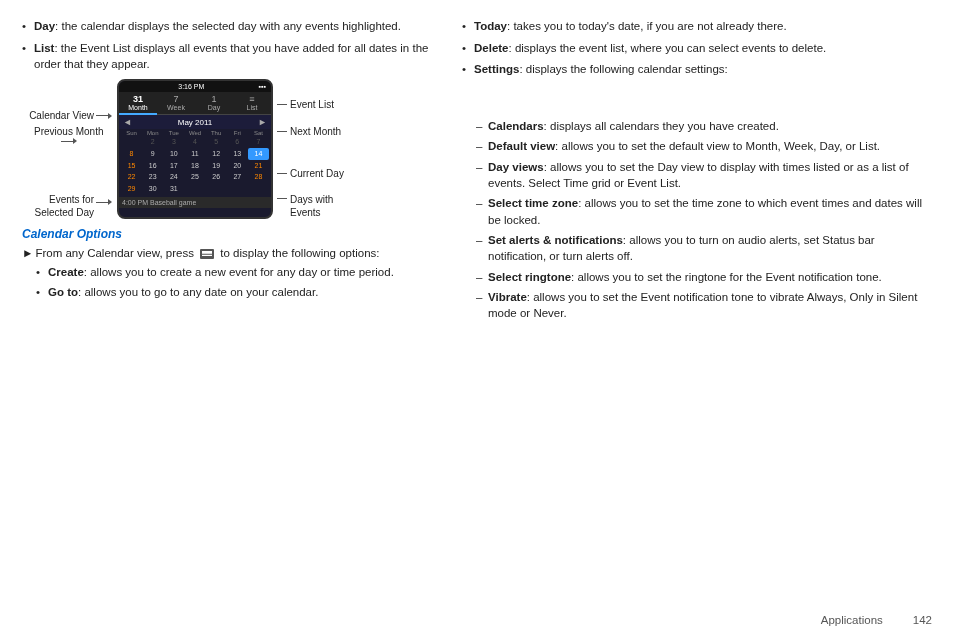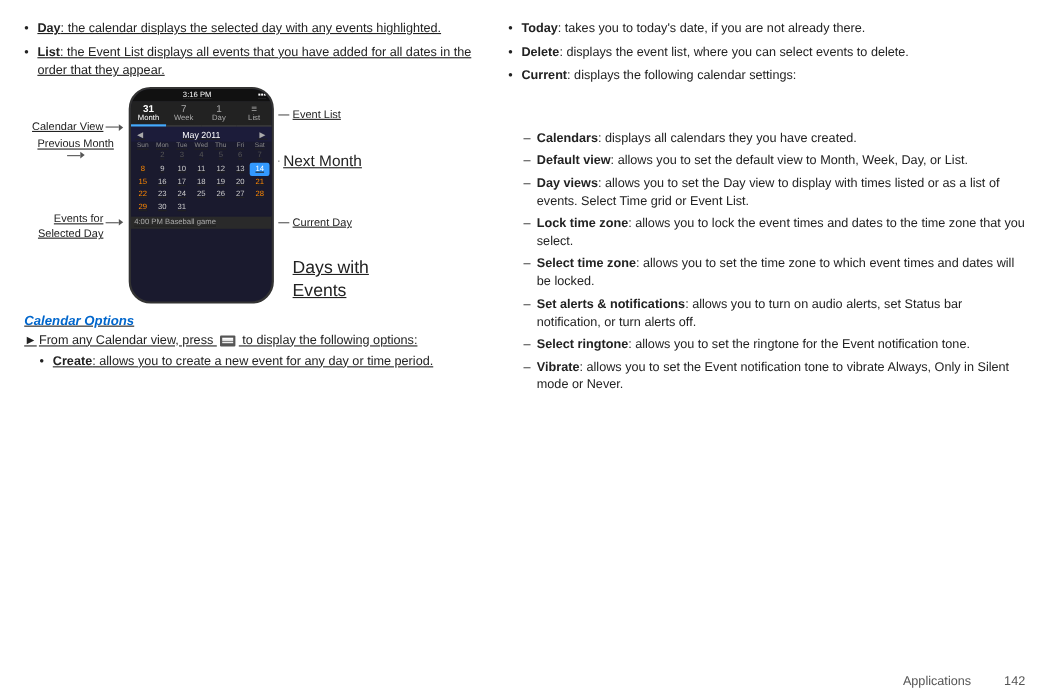--- a/index.html
+++ b/index.html
@@ -16,43 +16,42 @@
     .page {
       display: flex;
       flex-direction: row;
       padding: 18px 22px 14px 22px;
       gap: 20px;
       height: 100%;
     }
     .left-col {
       width: 420px;
       flex-shrink: 0;
-      text-decoration: underline;
     }
     .right-col {
       flex: 1;
     }
     .bullet-text {
       margin-bottom: 5px;
       line-height: 1.45;
       padding-left: 12px;
       position: relative;
     }
     .bullet-text::before {
       content: '•';
       position: absolute;
       left: 0;
       top: 0;
     }
     b { font-weight: bold; }
     .phone-mockup {
-      width: 132px;
+      width: 156px;
       flex-shrink: 0;
       background: #1a1a2e;
-      border-radius: 20px;
+      border-radius: 8px;
       border: 2px solid #333;
       overflow: hidden;
       position: relative;
     }
     .phone-status-bar {
       background: #111;
       color: #fff;
       font-size: 7px;
       padding: 2px 5px;
       display: flex;
@@ -221,21 +220,21 @@
       display: flex;
       flex-direction: row;
       align-items: stretch;
       margin: 6px 0 8px 0;
       position: relative;
     }
     .left-labels {
       width: 95px;
       display: flex;
       flex-direction: column;
-      justify-content: flex-start;
+      justify-content: flex-end;
       padding-right: 4px;
       gap: 3px;
     }
     .left-label-item {
       display: flex;
       align-items: center;
       font-size: 10px;
       white-space: nowrap;
     }
     .left-label-text {
@@ -253,21 +252,21 @@
       height: 1px;
       width: 12px;
       background: #555;
     }
     .right-labels {
       width: 80px;
       display: flex;
       flex-direction: column;
       justify-content: flex-start;
       padding-left: 4px;
-      gap: 18px;
+      gap: 6px;
     }
     .right-label-item {
       display: flex;
       align-items: center;
       font-size: 10px;
       white-space: nowrap;
     }
     .right-connector-line {
       height: 1px;
       width: 10px;
@@ -412,76 +411,76 @@
         <div class="cal-event-bar">4:00 PM  Baseball game</div>
       </div>
 
       <div class="right-labels">
         <div class="right-label-item" style="margin-top:20px;">
           <div class="right-connector-line"></div>
           <span style="margin-left:3px;font-size:10px;">Event List</span>
         </div>
         <div class="right-label-item" style="margin-top:10px;">
           <div class="right-connector-line"></div>
-          <span style="margin-left:3px;font-size:14px;">Next Month</span>
+          <span style="margin-left:3px;font-size:10px;">Next Month</span>
         </div>
         <div class="right-label-item" style="margin-top:25px;">
           <div class="right-connector-line"></div>
           <span style="margin-left:3px;font-size:10px;">Current Day</span>
         </div>
         <div class="right-label-item" style="margin-top:8px; align-items:flex-start;">
           <div class="right-connector-line" style="margin-top:5px;"></div>
-          <span style="margin-left:13px;font-size:16px;line-height:1.3;">Days with<br>Events</span>
+          <span style="margin-left:3px;font-size:10px;line-height:1.3;">Days with<br>Events</span>
         </div>
       </div>
     </div>
 
     <div class="calendar-options-title">Calendar Options</div>
 
     <div class="option-intro">
       <span style="margin-right:2px;">►</span>
       <span>
         From any Calendar view, press
         <span class="menu-icon"><span class="menu-icon-mid"></span></span>
         to display the following options:
       </span>
     </div>
 
     <div class="sub-bullets">
       <div class="sub-bullet">
         <b>Create</b>: allows you to create a new event for any day or time period.
       </div>
+      <div class="sub-bullet">
+        <b>Go to</b>: allows you to go to any date on your calendar.
+      </div>
     </div>
   </div>
 
   <div class="right-col">
     <div class="right-bullets">
       <div class="bullet-text">
         <b>Today</b>: takes you to today's date, if you are not already there.
       </div>
       <div class="bullet-text">
         <b>Delete</b>: displays the event list, where you can select events to delete.
       </div>
       <div class="bullet-text">
-        <b>Current</b>: displays the following calendar settings:
+        <b>Settings</b>: displays the following calendar settings:
       </div>
     </div>
 
     <div style="padding-left:10px;margin-top:40px;">
       <div class="dash-item">
         <b>Calendars</b>: displays all calendars they you have created.
       </div>
       <div class="dash-item">
         <b>Default view</b>: allows you to set the default view to Month, Week, Day, or List.
       </div>
       <div class="dash-item">
         <b>Day views</b>: allows you to set the Day view to display with times listed or as a list of events. Select Time grid or Event List.
-      </div>
-      <div class="dash-item">
-        <b>Lock time zone</b>: allows you to lock the event times and dates to the time zone that you select.
       </div>
       <div class="dash-item">
         <b>Select time zone</b>: allows you to set the time zone to which event times and dates will be locked.
       </div>
       <div class="dash-item">
         <b>Set alerts &amp; notifications</b>: allows you to turn on audio alerts, set Status bar notification, or turn alerts off.
       </div>
       <div class="dash-item">
         <b>Select ringtone</b>: allows you to set the ringtone for the Event notification tone.
       </div>

